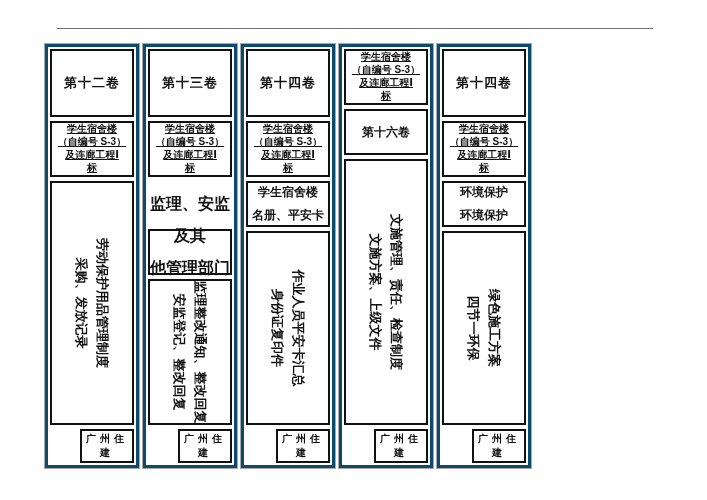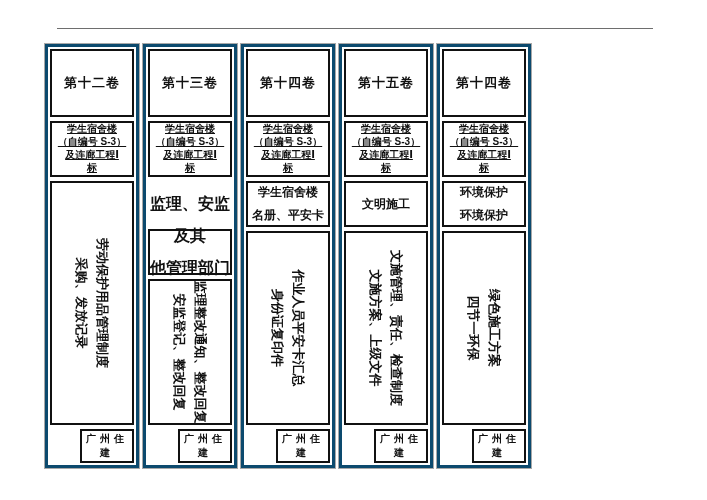--- a/index.html
+++ b/index.html
@@ -103,29 +103,28 @@
     <div class="sec content">
       <div class="vtext">
         <div class="vline">作业人员平安卡汇总</div>
         <div class="vline">身份证复印件</div>
       </div>
     </div>
     <div class="sec publisher">广州住建</div>
   </div>
 
   <div class="spine">
-    <div class="sec volume">第十五卷</div>
     <div class="sec project">
       <div>学生宿舍楼</div>
       <div>（自编号 S-3）</div>
       <div>及连廊工程Ⅰ</div>
       <div>标</div>
     </div>
     <div class="sec category">
-      <div>文明施工</div>
+      <div>第十六卷</div>
     </div>
     <div class="sec content">
       <div class="vtext">
         <div class="vline">文施管理、责任、检查制度</div>
         <div class="vline">文施方案、上级文件</div>
       </div>
     </div>
     <div class="sec publisher">广州住建</div>
   </div>
 

